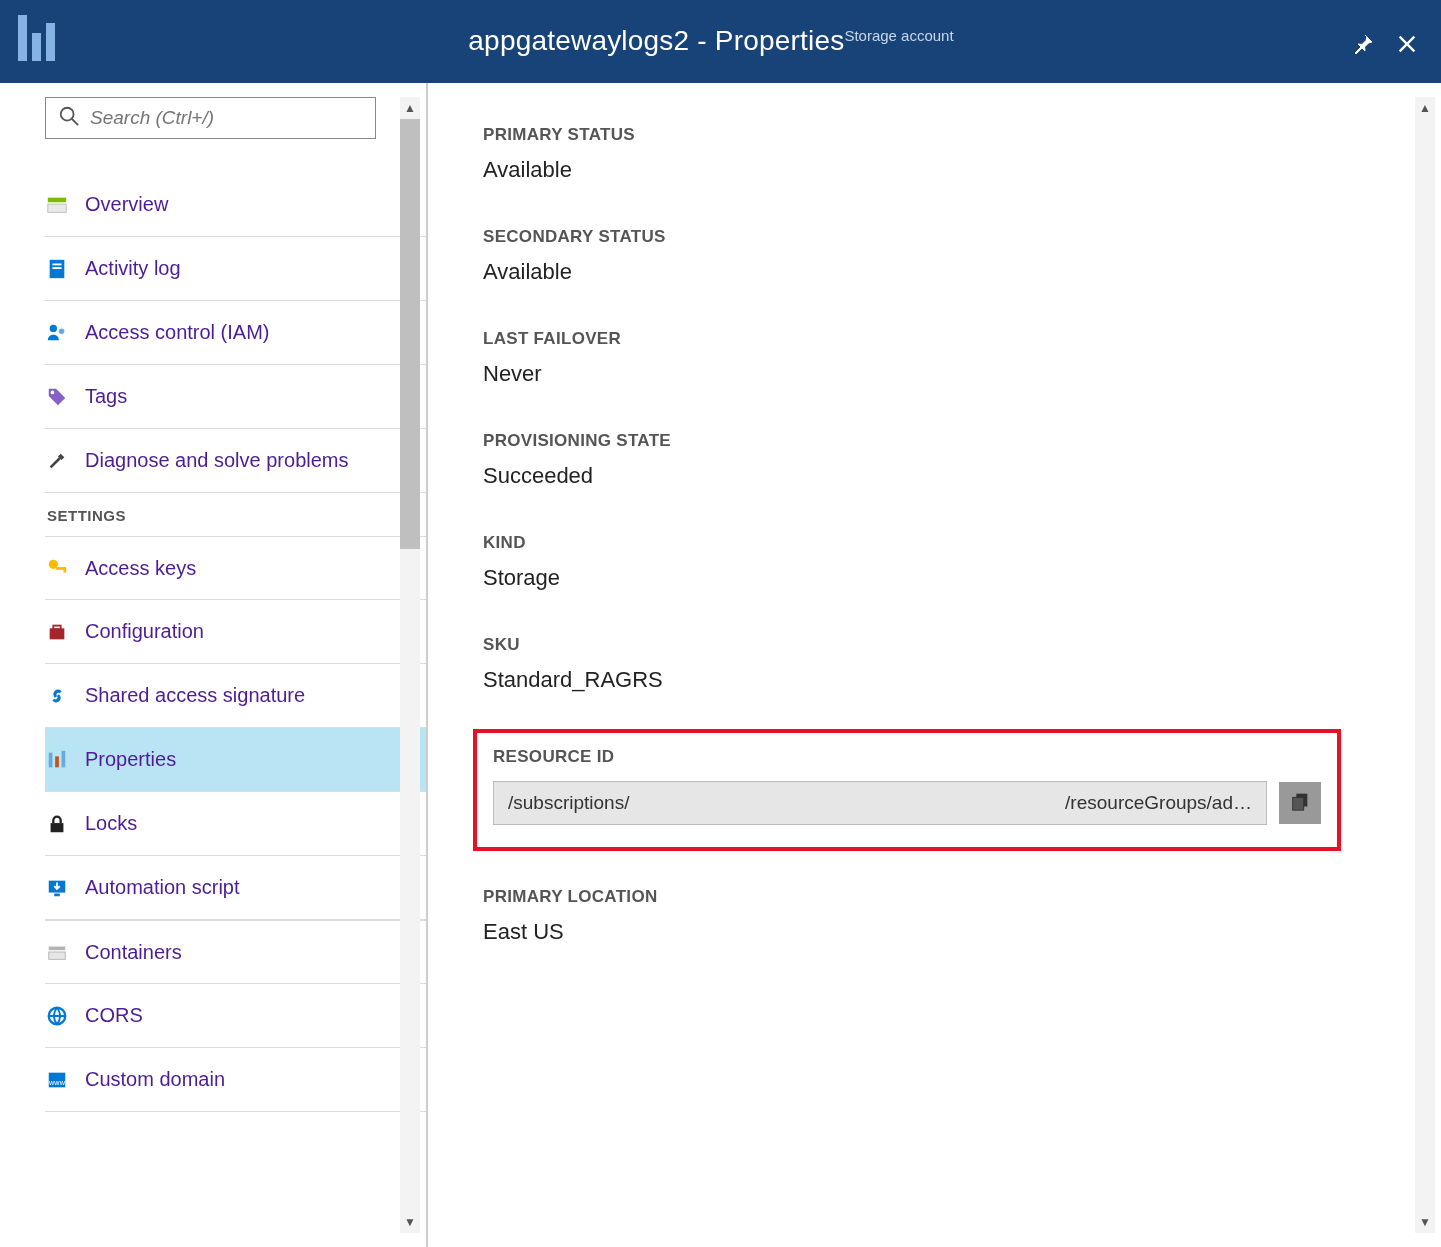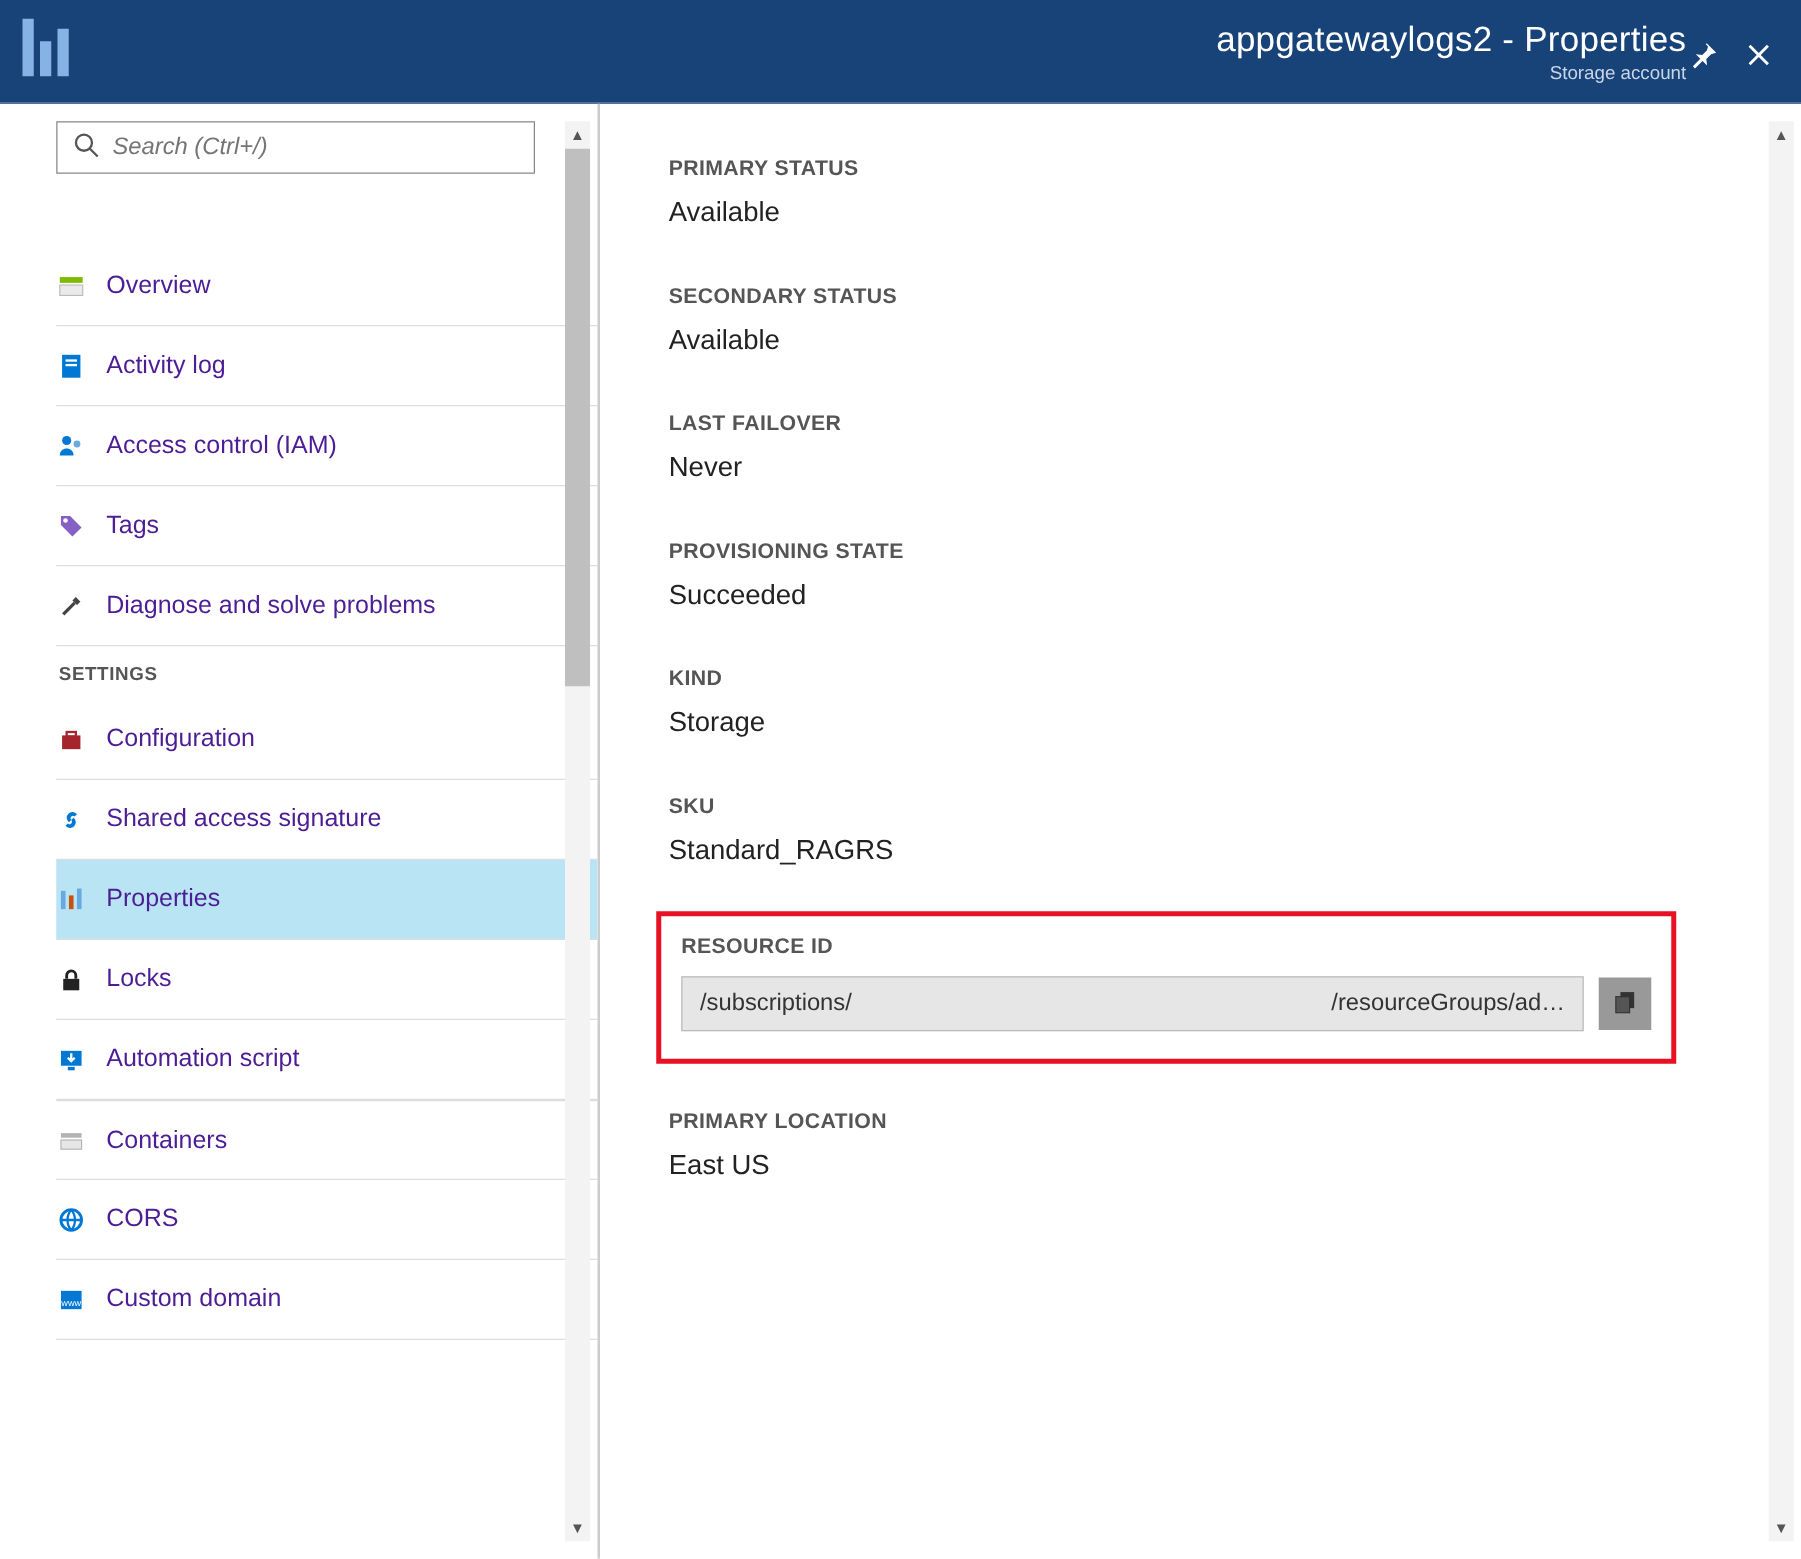--- a/index.html
+++ b/index.html
@@ -25,42 +25,41 @@
     display: flex;
     gap: 5px;
     align-items: flex-end;
     margin-right: 18px;
     padding-bottom: 6px;
   }
   .header-icon .bar { width: 9px; background:#86b3e6; }
   .header-icon .bar.b1 { height: 46px; }
   .header-icon .bar.b2 { height: 28px; }
   .header-icon .bar.b3 { height: 38px; }
-  .header-titles { flex: 1; display:flex; flex-direction:column; justify-content:center;align-items:flex-end; }
+  .header-titles { flex: 1; display:flex; flex-direction:row; justify-content:center; }
   .header-title { font-size: 28px; font-weight: 300; letter-spacing:0.2px; }
   .header-sub { font-size: 15px; font-weight: 400; color: #c8d6e8; margin-top:2px; }
   .header-actions { display: flex; gap: 16px; align-items:flex-start; padding-top:6px; }
   .header-btn { cursor: pointer; display:flex; align-items:center; justify-content:center; width:28px; height:28px; }
   .header-btn svg { stroke:#fff; fill:#fff; }
 
   
   .body-row {
     display: flex;
     height: calc(100% - 82px);
     border-top: 1px solid #184378;
   }
 
   
   .sidebar-wrap {
-    width: 480px;
+    width: 428px;
     border-right: 2px solid #ccc;
     display:flex;
     flex-direction:column;
     position:relative;
-    gap:24px;
   }
   .search-row {
     padding: 14px 50px 14px 45px;
   }
   .search-box {
     display:flex;
     align-items:center;
     border:1px solid #888;
     height:42px;
     padding: 0 12px;
@@ -245,20 +244,30 @@
           <svg viewBox="0 0 24 24" width="22" height="22">
               <path d="M4 18L14 8l2 2L6 20z" fill="#444"></path>
               <path d="M16 4l4 4-3 3-4-4z" fill="#444"></path>
             </svg>
         </span>
         <span>Diagnose and solve problems</span>
       </div>
 
       <div class="nav-section-label">SETTINGS</div>
 
+      <div class="nav-item" style="border-top:1px solid #ddd">
+        <span class="nav-icon">
+          <svg viewBox="0 0 24 24" width="22" height="22">
+              <circle cx="8" cy="8" r="5" fill="#ffb900"></circle>
+              <rect x="11" y="11" width="10" height="3" fill="#ffb900"></rect>
+              <rect x="19" y="11" width="3" height="6" fill="#ffb900"></rect>
+            </svg>
+        </span>
+        <span>Access keys</span>
+      </div>
       <div class="nav-item">
         <span class="nav-icon">
           <svg viewBox="0 0 24 24" width="22" height="22">
               <rect x="4" y="8" width="16" height="12" fill="#a4262c"></rect>
               <rect x="8" y="5" width="8" height="4" fill="none" stroke="#a4262c" stroke-width="2"></rect>
             </svg>
         </span>
         <span>Configuration</span>
       </div>
       <div class="nav-item">

